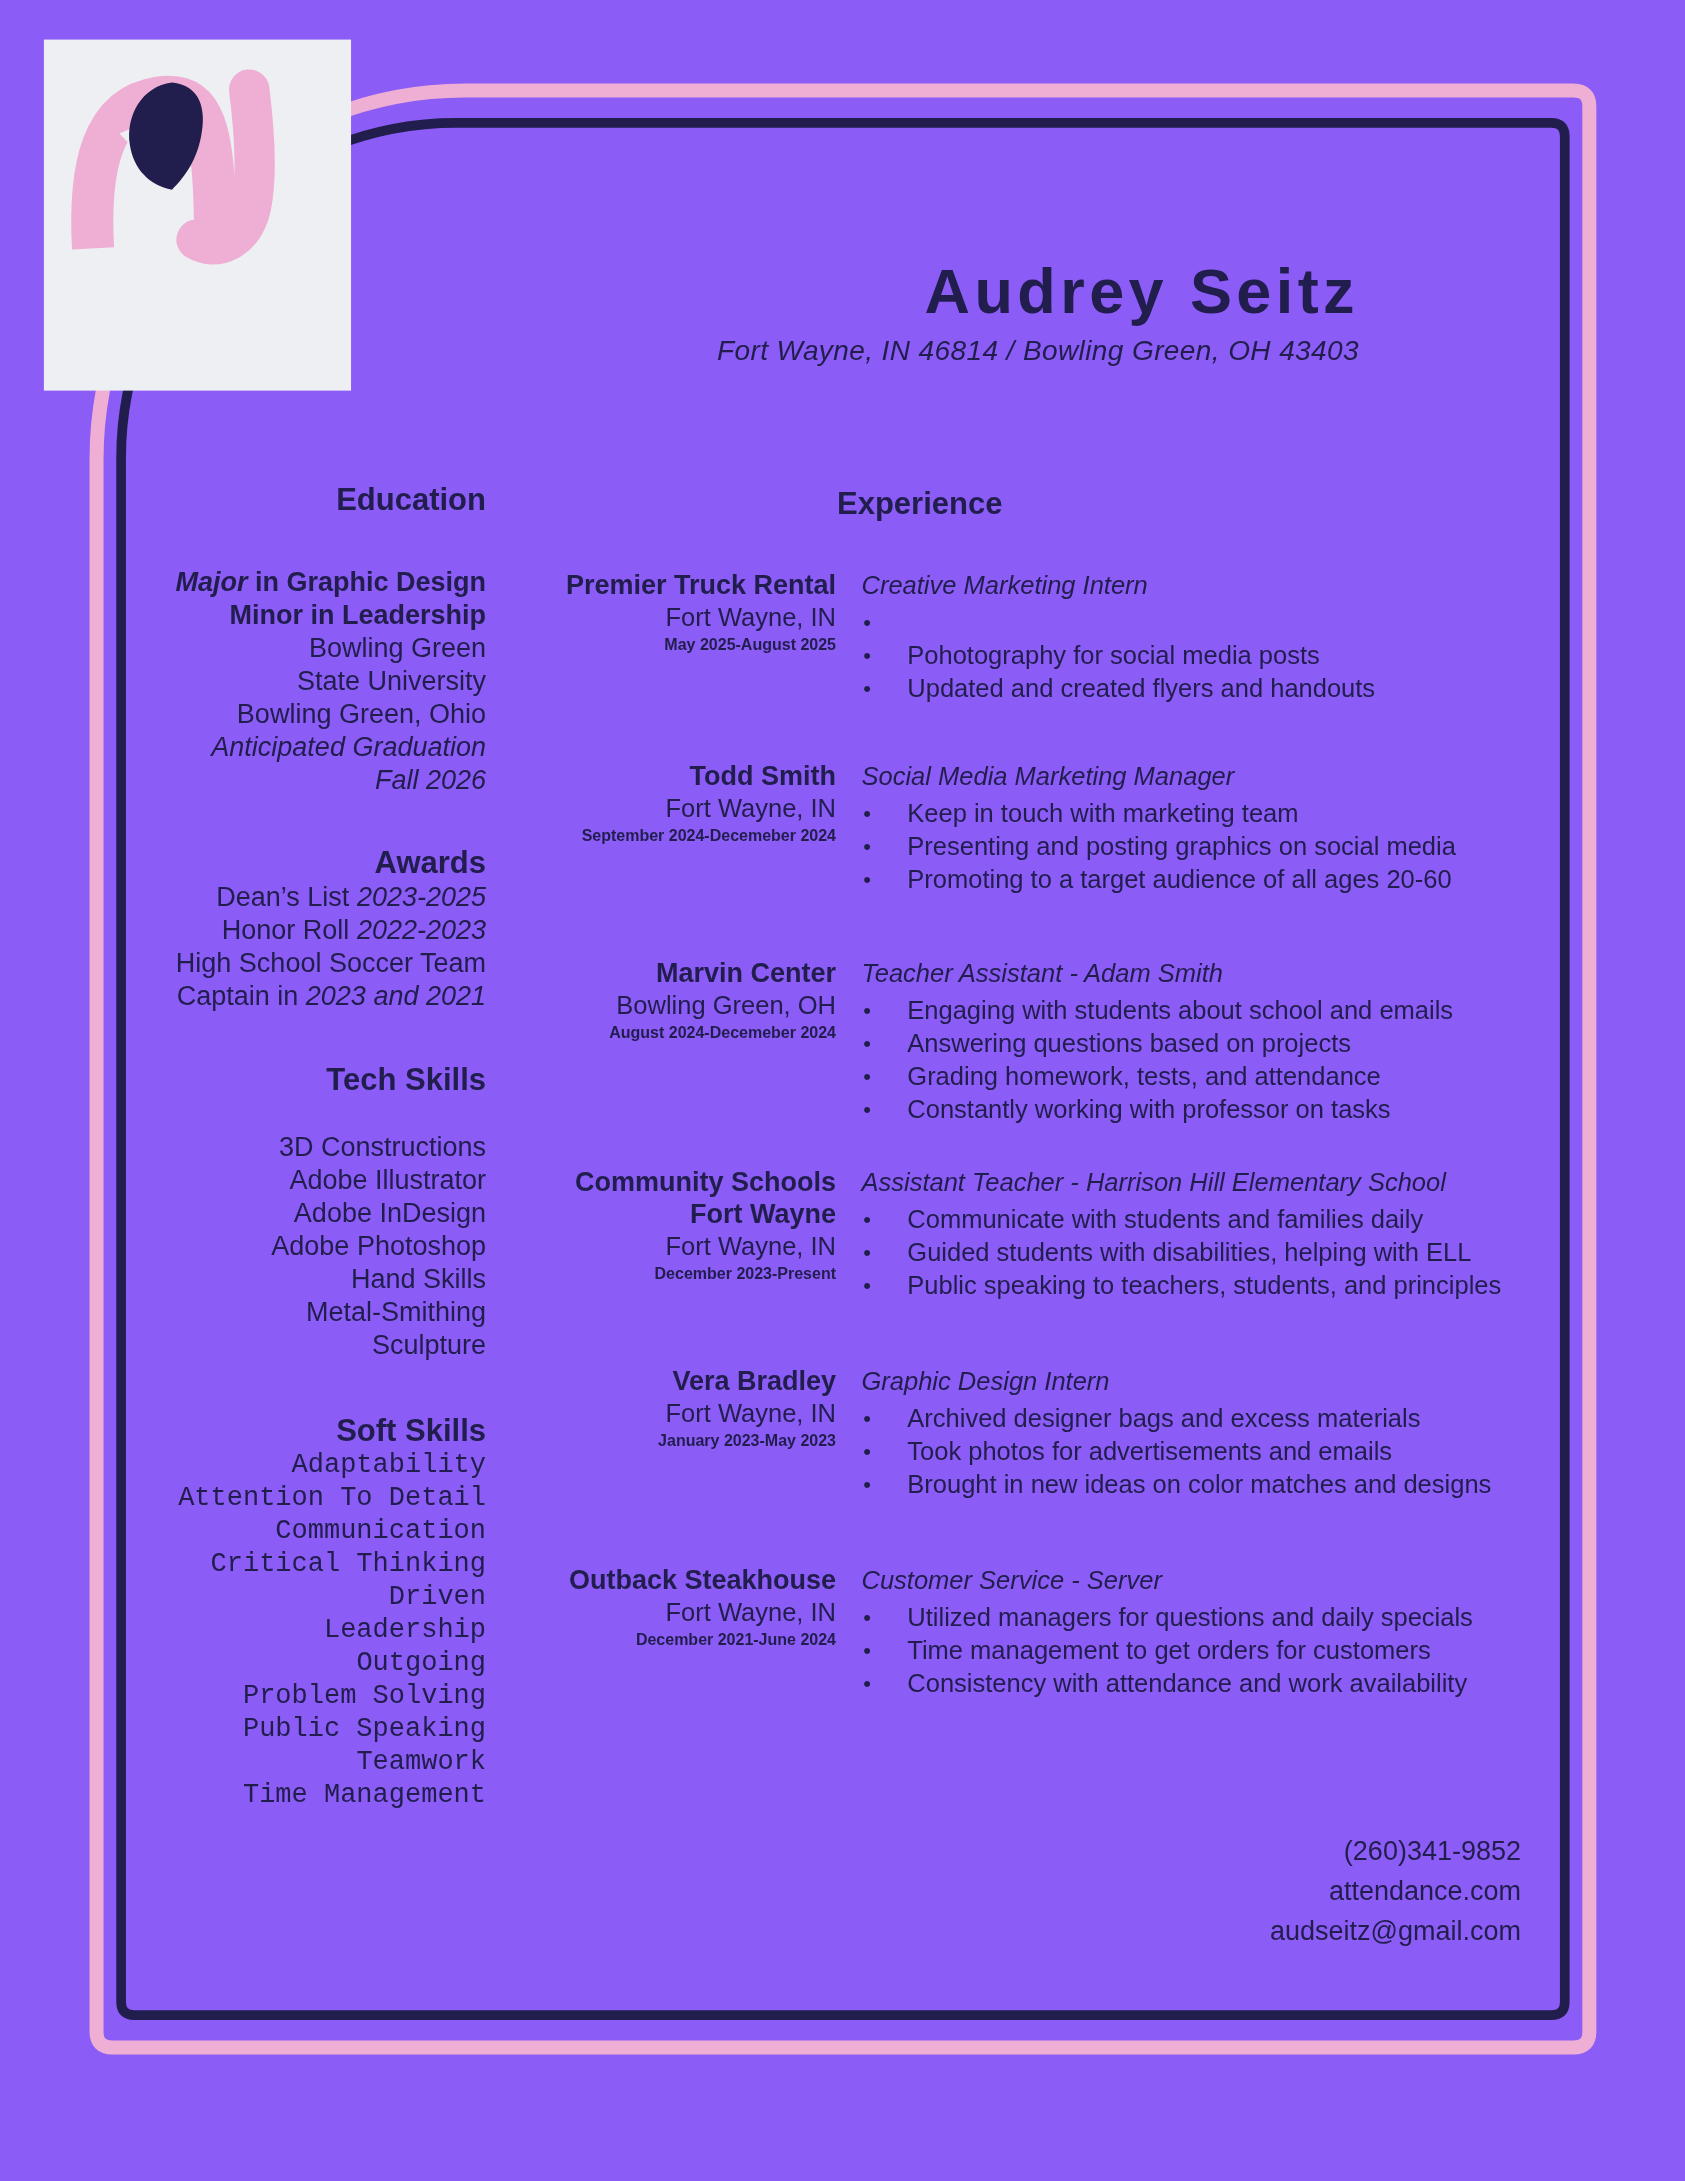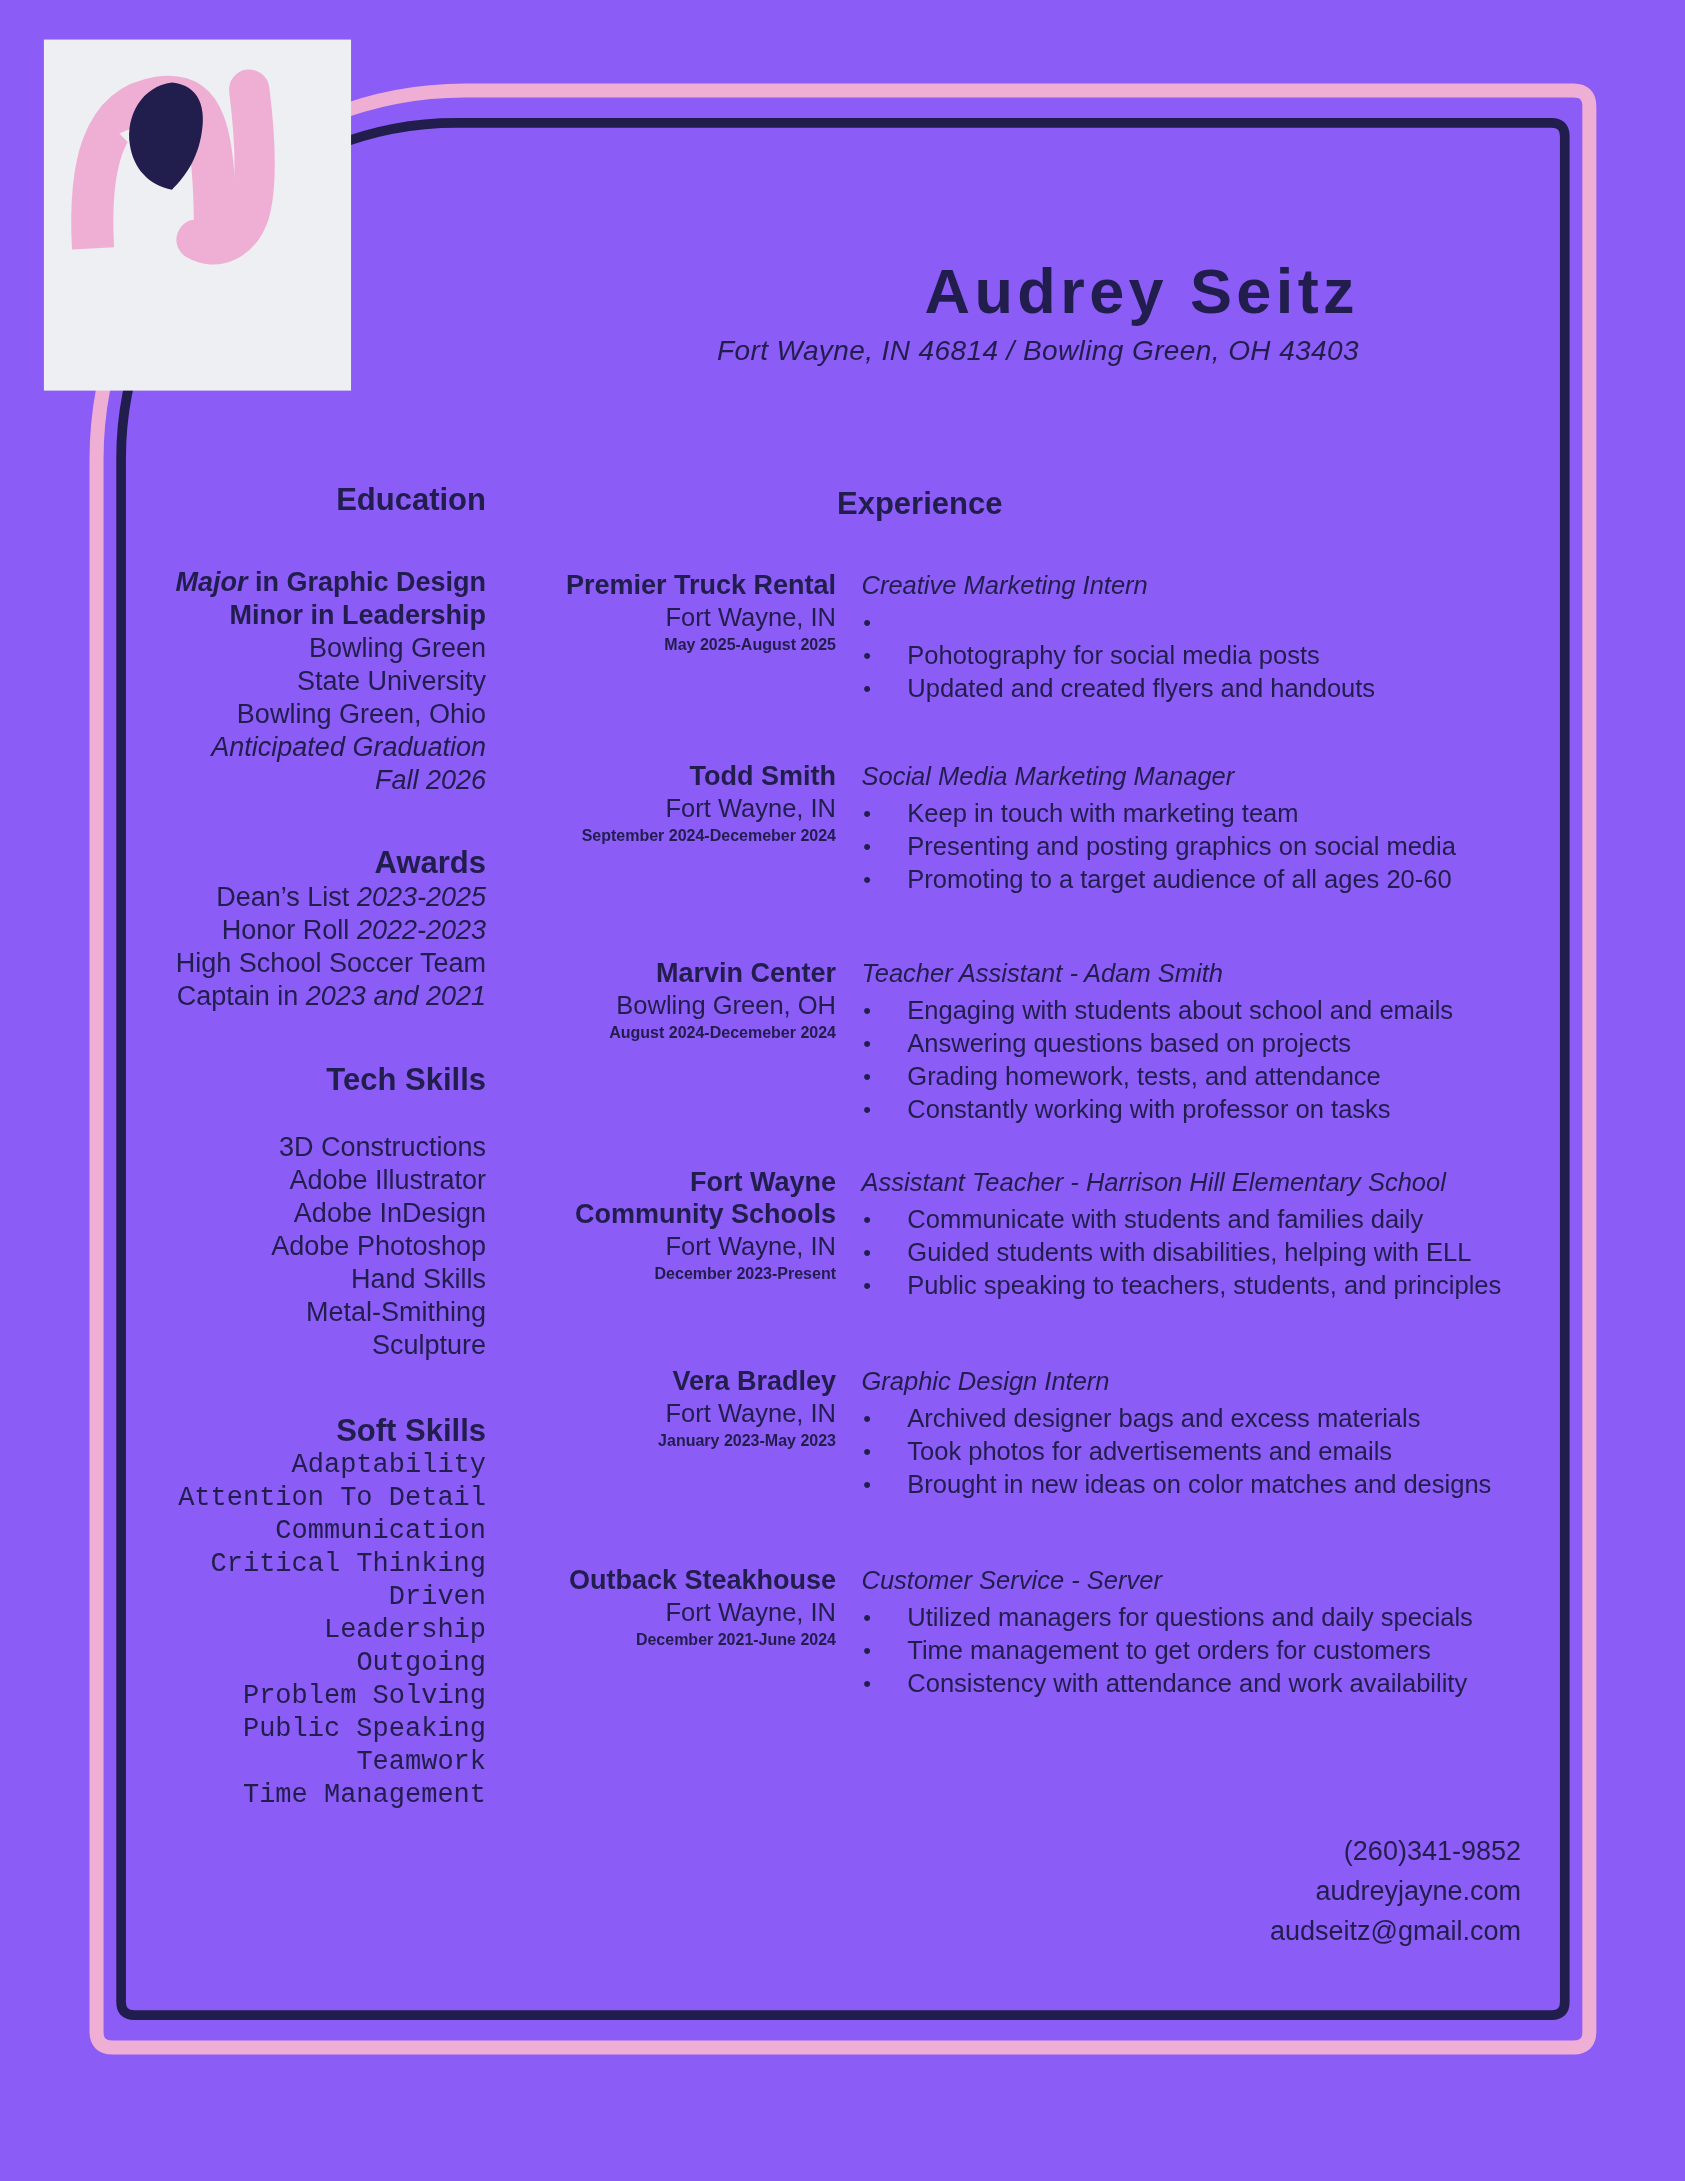--- a/index.html
+++ b/index.html
@@ -187,22 +187,22 @@
             <span class="bullet-text">Grading homework, tests, and attendance</span>
           </div>
           <div class="bullet">
             <span class="dot">•</span>
             <span class="bullet-text">Constantly working with professor on tasks</span>
           </div>
         </div>
       </div>
       <div class="entry" style="top: 1166px;">
         <div class="company-block">
+          <div class="company-line">Community Schools</div>
           <div class="company-line">Fort Wayne</div>
-          <div class="company-line">Community Schools</div>
           <div class="company-city">Fort Wayne, IN</div>
           <div class="company-dates">December 2023-Present</div>
         </div>
         <div class="details">
           <div class="role">Assistant Teacher - Harrison Hill Elementary School</div>
           <div class="bullet">
             <span class="dot">•</span>
             <span class="bullet-text">Communicate with students and families daily</span>
           </div>
           <div class="bullet">
@@ -256,18 +256,18 @@
           <div class="bullet">
             <span class="dot">•</span>
             <span class="bullet-text">Consistency with attendance and work availability</span>
           </div>
         </div>
       </div>
     </div>
 
   <div class="contact-block">
     <div>(260)341-9852</div>
-    <div>audreyjayne.com</div>
+    <div>attendance.com</div>
     <div>audseitz@gmail.com</div>
   </div>
 
 </div>
 
 
 </body></html>

